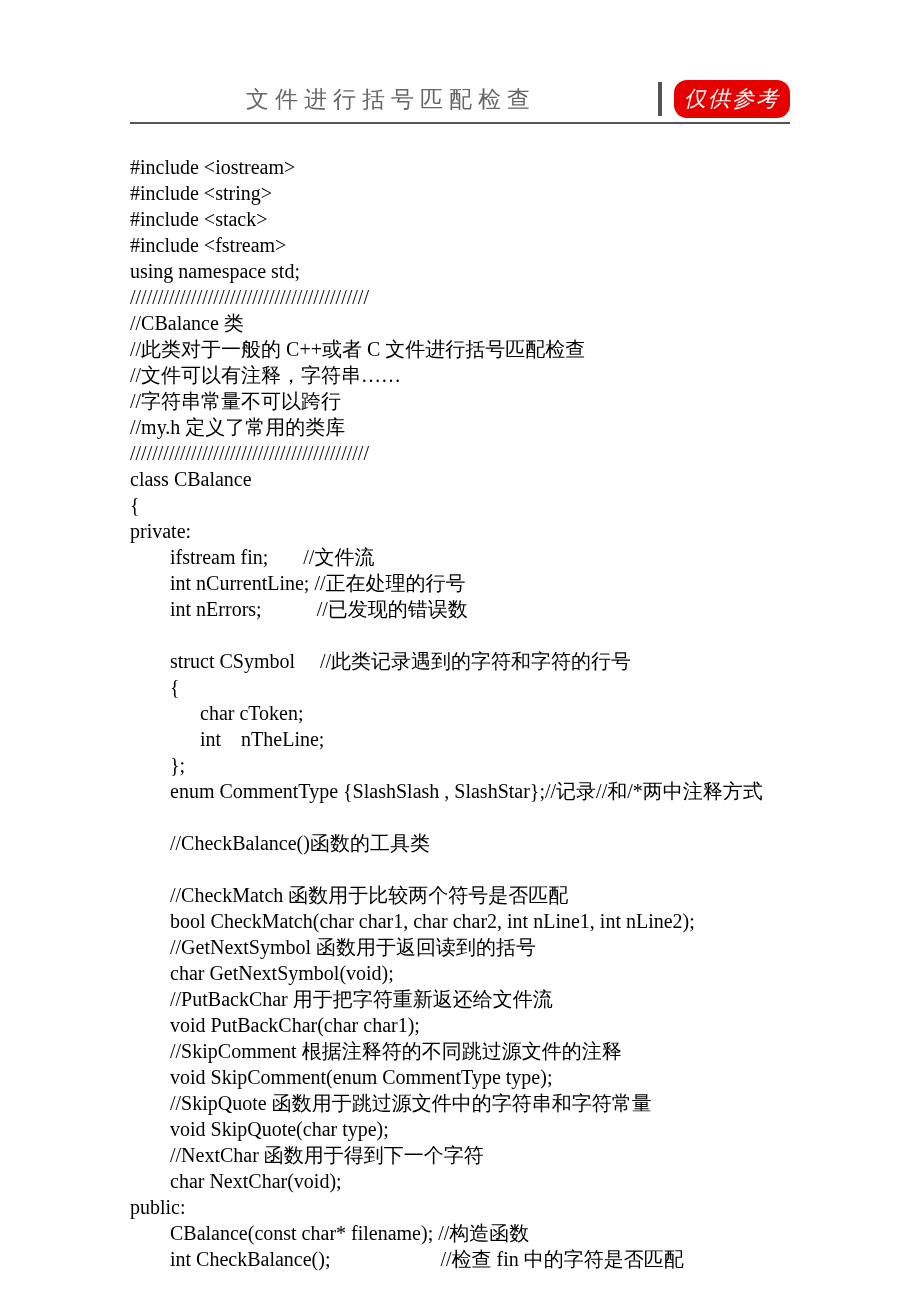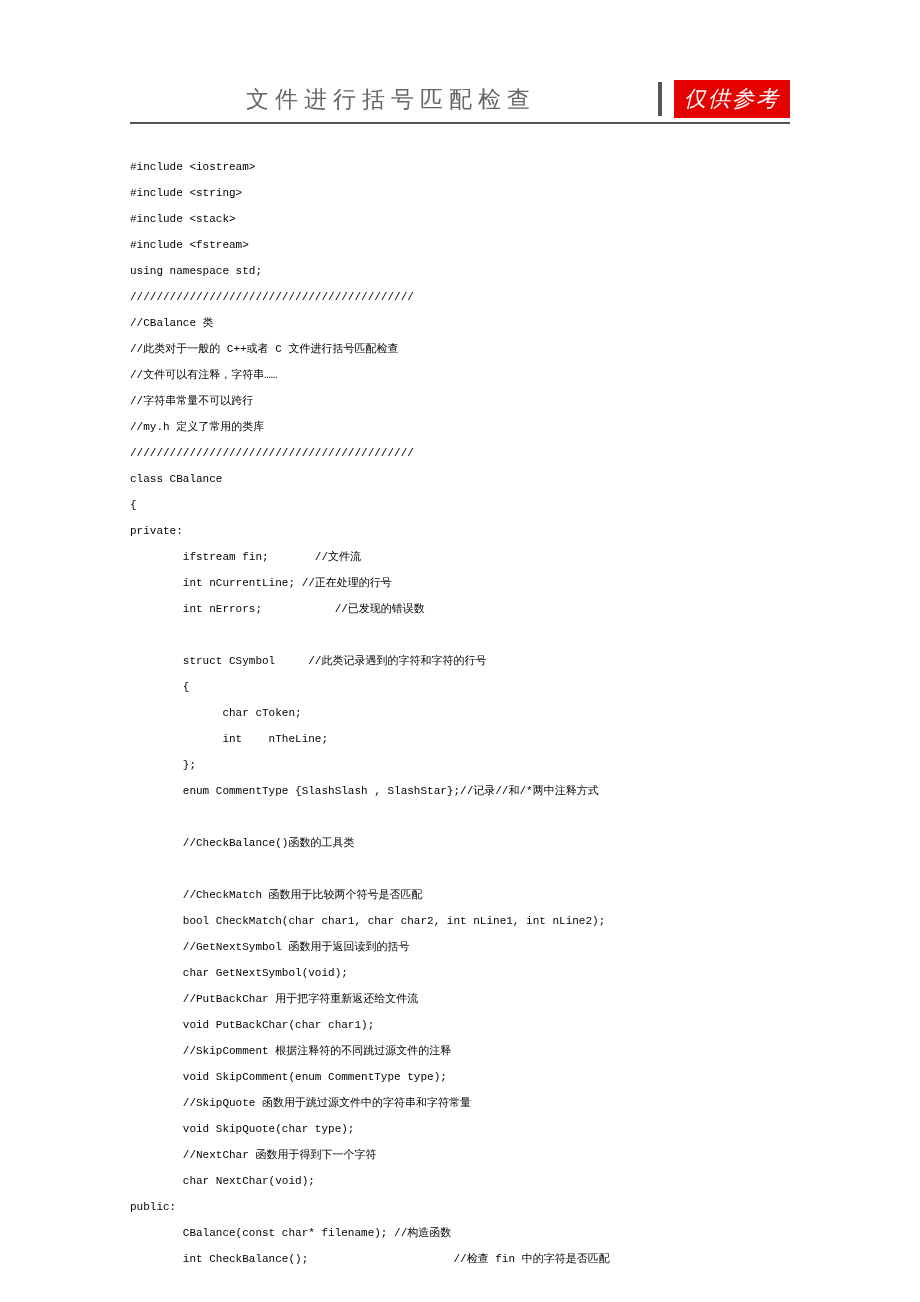--- a/index.html
+++ b/index.html
@@ -35,27 +35,28 @@
     margin: 0 12px 0 6px;
   }
   .header-badge {
     background: #e60000;
     color: #fff;
     font-family: Liberation Serif, serif;
     font-size: 22px;
     padding: 4px 10px;
     letter-spacing: 2px;
     font-style: italic;
+    border-radius: 13px;
   }
   .content {
-    font-size: 11px;
+    font-size: 20px;
     line-height: 26px;
     color: #000;
     white-space: pre;
-    font-family: Liberation Mono, monospace;
+    font-family: Liberation Serif, serif;
   }
 </style>
 </head>
 <body>
 
 <div class="page">
 
   <div class="header">
     <div class="header-title">文件进行括号匹配检查</div>
     <div class="header-vbar"></div>

